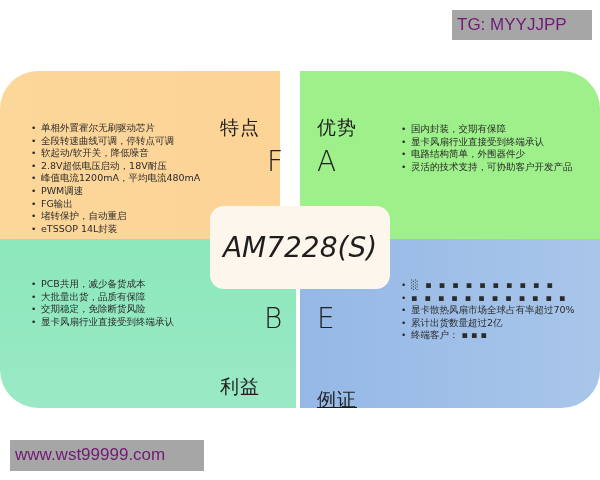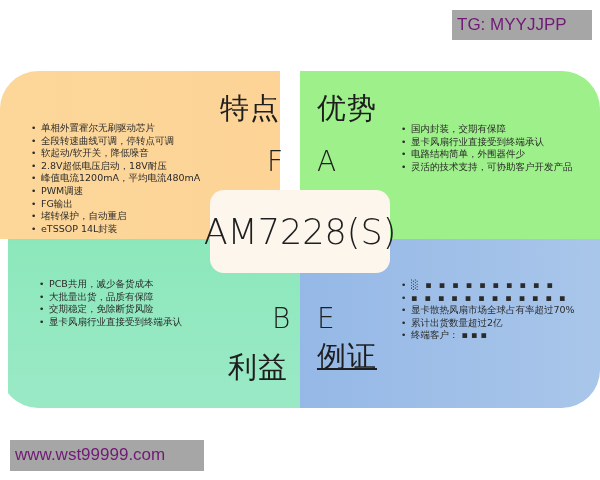--- a/index.html
+++ b/index.html
@@ -6,32 +6,32 @@
   body { width:600px; height:480px; background:#ffffff; position:relative; overflow:hidden;
          font-family:"DejaVu Sans", sans-serif; }
   .tag { position:absolute; background:#a6a6a6; color:#701a75; font-family:"Liberation Sans", sans-serif; }
   .tag-tg { left:452px; top:10px; width:140px; height:30px; font-size:17px; line-height:30px; padding-left:5px; box-sizing:border-box; }
   .tag-www { left:10px; top:440px; width:194px; height:31px; font-size:17px; line-height:30px; padding-left:5px; box-sizing:border-box; }
 
   .card { position:absolute; left:0; top:71px; width:600px; height:337px; border-radius:38px 38px 38px 38px; overflow:hidden; }
   .quad { position:absolute; }
   .q-f { left:0; top:0; width:280px; height:168px; background:linear-gradient(90deg,#fcd79a 0%, #fdd396 100%); }
   .q-a { left:300px; top:0; width:336px; height:168px; background:#9ef08a; }
-  .q-b { left:8px; top:168px; width:296px; height:169px; background:linear-gradient(180deg,#8ce8bb 0%, #9ae9c6 100%);padding-left:28px; }
+  .q-b { left:0; top:168px; width:296px; height:169px; background:linear-gradient(180deg,#8ce8bb 0%, #9ae9c6 100%); }
   .q-e { left:300px; top:168px; width:300px; height:169px; background:linear-gradient(90deg,#95b8e6 0%, #a9c6ea 100%); }
 
-  .title { position:absolute; font-size:29px; color:#1e1e1e; font-family:"DejaVu Sans", sans-serif; font-weight:300; letter-spacing:1px; }
+  .title { position:absolute; font-size:19px; color:#1e1e1e; font-family:"DejaVu Sans", sans-serif; font-weight:300; letter-spacing:1px;margin-top:26px; }
   .letter { position:absolute; font-size:28px; color:#1e1e1e; font-family:"DejaVu Sans", sans-serif; font-weight:300; }
 
   ul.list { position:absolute; margin:0; padding:0; list-style:none; font-size:9.5px; color:#2a2a2a; line-height:12.6px; }
   ul.list li::before { content:"•"; display:inline-block; width:10px; font-size:9px; }
 
-  .center { position:absolute; left:210px; top:190px; width:180px; height:83px; background:#fdf6ec; border-radius:14px;
-            display:flex; align-items:center; justify-content:center; font-size:35px; color:#1e1e1e;
-            font-family:"DejaVu Sans", sans-serif; font-weight:300; }
+  .center { position:absolute; left:210px; top:206px; width:180px; height:83px; background:#fdf6ec; border-radius:14px;
+            display:flex; align-items:center; justify-content:center; font-size:28px; color:#1e1e1e;
+            font-family:"DejaVu Sans", sans-serif; font-weight:300;font-style:italic; }
   .redact { display:inline-block; color:#2a2a2a; letter-spacing:2px; filter:blur(0.6px); }
 </style>
 </head>
 <body>
 
 <div class="tag tag-tg">TG: MYYJJPP</div>
 
 <div class="card">
 
   <div class="quad q-f">
@@ -67,21 +67,21 @@
       <li>大批量出货，品质有保障</li>
       <li>交期稳定，免除断货风险</li>
       <li>显卡风扇行业直接受到终端承认</li>
     </ul>
     <div class="letter" style="left:264px; top:63px;">B</div>
     <div class="title" style="left:220px; top:109px;">利益</div>
   </div>
 
   <div class="quad q-e">
     <div class="letter" style="left:17px; top:63px;">E</div>
-    <div class="title" style="left:17px; top:98px;text-decoration:underline;">例证</div>
+    <div class="title" style="left:17px; top:122px;text-decoration:underline;">例证</div>
     <ul class="list" style="left:101px; top:40px;">
       <li><span class="redact">░ ▪ ▪ ▪ ▪ ▪ ▪ ▪ ▪ ▪ ▪</span></li>
       <li><span class="redact">▪ ▪ ▪ ▪ ▪ ▪ ▪ ▪ ▪ ▪ ▪ ▪</span></li>
       <li>显卡散热风扇市场全球占有率超过70%</li>
       <li>累计出货数量超过2亿</li>
       <li>终端客户： ▪ ▪ ▪</li>
     </ul>
   </div>
 </div>
 

